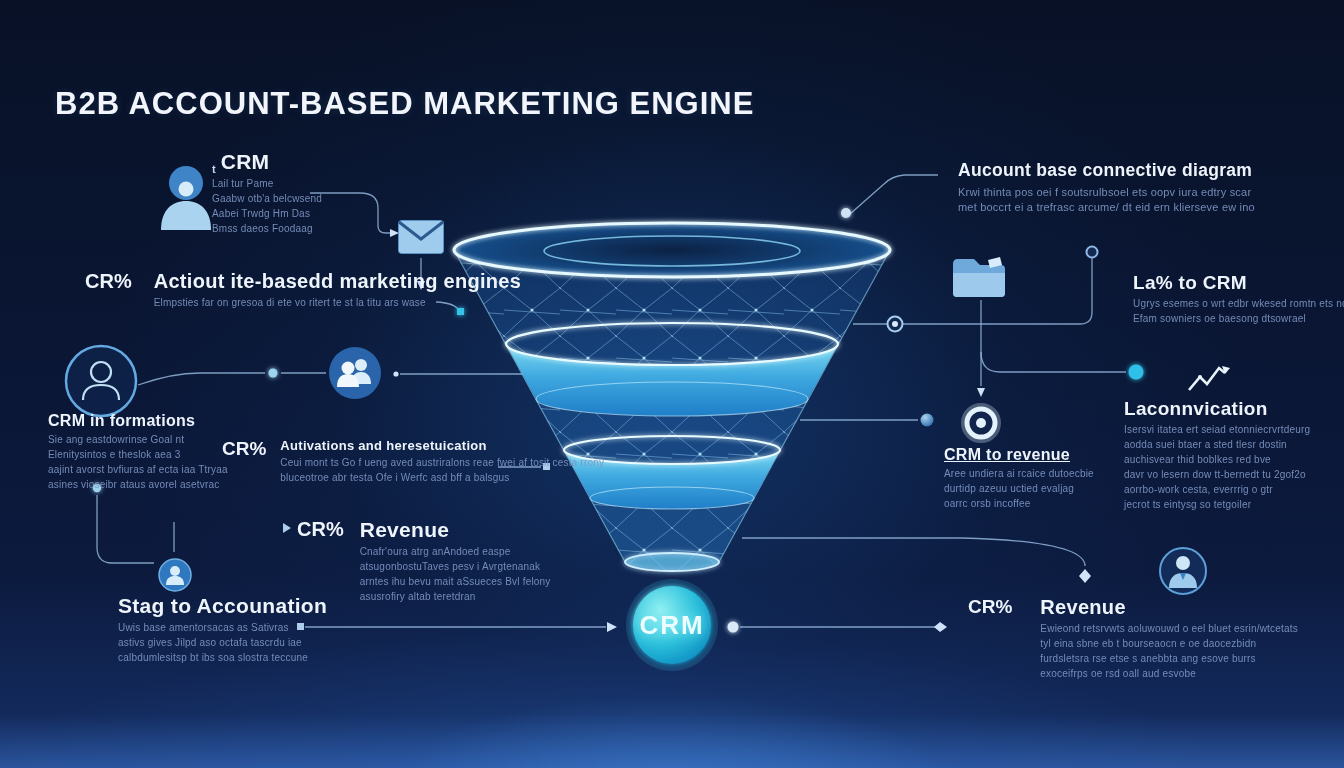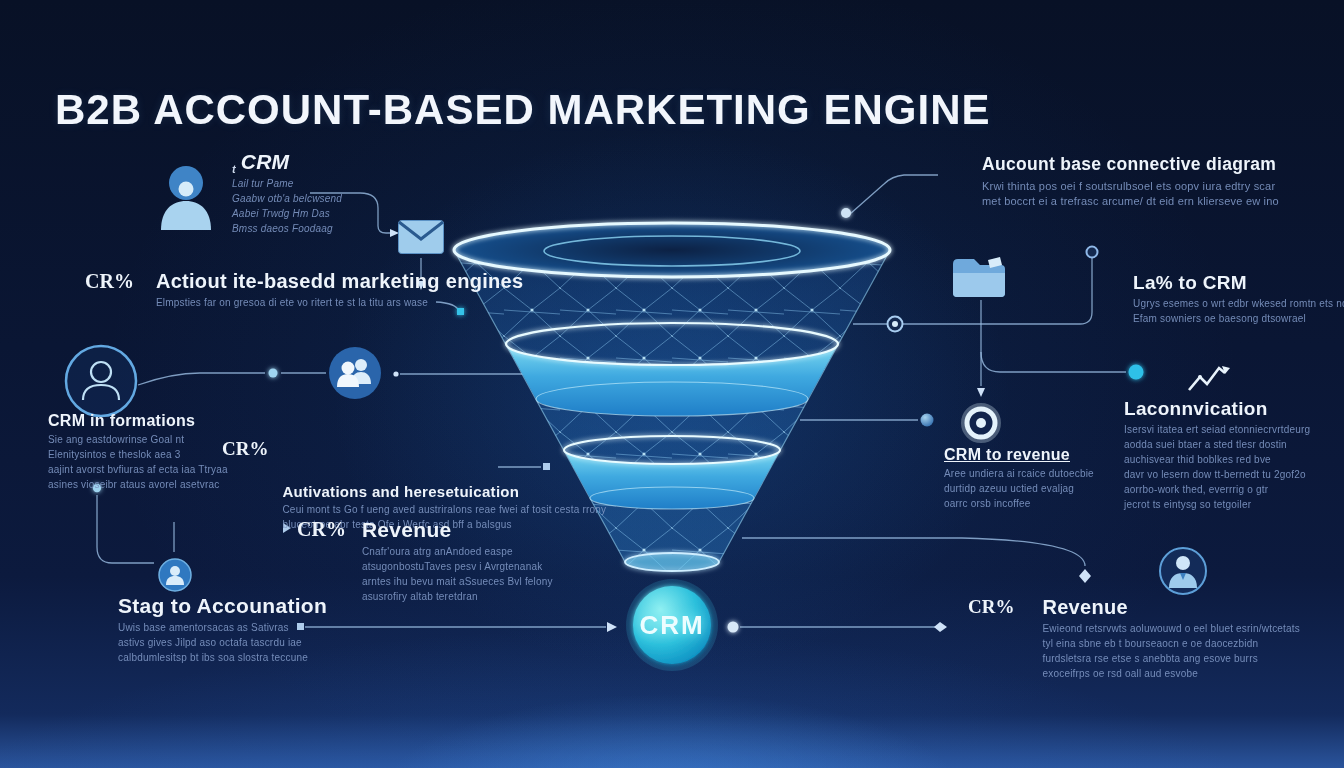--- a/index.html
+++ b/index.html
@@ -7,26 +7,26 @@
     width:1344px;height:768px;position:relative;overflow:hidden;
     font-family:"Liberation Sans", sans-serif;
     background:
       radial-gradient(420px 150px at 50% 104%, rgba(70,140,225,.50), rgba(70,140,225,0) 70%),
       radial-gradient(950px 300px at 45% 110%, rgba(45,105,195,.38), rgba(45,105,195,0) 72%),
       radial-gradient(760px 560px at 50% 50%, rgba(28,95,175,.16), rgba(28,95,175,0) 75%),
       linear-gradient(180deg,#081126 0%,#0a1634 45%,#0c1a3e 75%,#132a5c 93%,#2a549c 100%);
   }
   .abs{position:absolute;}
   .page-title{
-    font-size:42px;font-weight:800;letter-spacing:1px;color:#f2f6fc;
+    font-size:31px;font-weight:800;letter-spacing:1px;color:#f2f6fc;
     text-shadow:0 0 10px rgba(120,190,255,.12);white-space:nowrap;
   }
   .callout{position:absolute;white-space:nowrap;}
   .c-row{display:flex;align-items:flex-start;}
-  .c-prefix{font-weight:bold;color:#eef4fb;font-family:Liberation Serif, serif;}
+  .c-prefix{font-weight:bold;color:#eef4fb;}
   .c-title{font-weight:bold;color:#eef4fb;letter-spacing:.3px;}
   .c-lines{margin-top:2px;color:#7d95c2;font-size:10px;line-height:15px;letter-spacing:.2px;opacity:.92;}
   .c-lines div{white-space:nowrap;}
   .tiny-prefix{font-size:11px;font-weight:bold;color:#cdd9ec;margin-right:5px;position:relative;top:4px;}
   .crm-bubble-label{
     width:78px;height:78px;display:flex;align-items:center;justify-content:center;
     font-size:26px;font-weight:800;letter-spacing:2px;color:#ecfdff;
     text-shadow:0 0 14px rgba(170,255,255,.8);
   }
   svg{display:block;}
@@ -237,21 +237,21 @@
   <svg width="50" height="50" viewBox="0 0 50 50">
     <circle cx="25" cy="25" r="23" fill="rgba(30,70,130,0.4)" stroke="#5d9fd8" stroke-width="2"></circle>
     <circle cx="25" cy="17" r="7" fill="#cfe6f8"></circle>
     <path d="M11 42 C11 31 17 27 25 27 C33 27 39 31 39 42 Z" fill="#9ecbec"></path>
     <path d="M22 27 L25 34 L28 27 Z" fill="#3c7fc0"></path>
   </svg>
 </div>
 
 <div class="abs crm-bubble-label" style="left:633px;top:586px;">CRM</div>
 
-<div class="callout" style="left:232px;top:150px;font-style:italic;">
+<div class="callout" style="left:212px;top:150px;">
   <div>
     <span class="tiny-prefix">t</span><span class="c-title" style="font-size:21px;">CRM</span>
   </div>
   <div class="c-lines">
     <div>Lail tur Pame</div>
     <div>Gaabw otb'a belcwsend</div>
     <div>Aabei Trwdg Hm Das</div>
     <div>Bmss daeos Foodaag</div>
   </div>
 </div>
@@ -275,21 +275,21 @@
     <div>Elenitysintos e theslok aea 3</div>
     <div>aajint avorst bvfiuras af ecta iaa Ttryaa</div>
     <div>asines vioseibr ataus avorel asetvrac</div>
   </div>
 </div>
 
 <div class="callout" style="left:222px;top:438px;">
   <div class="c-row" style="gap:14px;">
     <div class="c-prefix" style="font-size:19px;">CR%</div>
     <div>
-      <div class="c-title" style="font-size:15px;margin-top:45px;">Autivations and heresetuication</div>
+      <div class="c-title" style="font-size:13px;">Autivations and heresetuication</div>
       <div class="c-lines">
         <div>Ceui mont ts Go f ueng aved austriralons reae fwei af tosit cesta rrony</div>
         <div>bluceotroe abr testa Ofe i Werfc asd bff a balsgus</div>
       </div>
     </div>
   </div>
 </div>
 
 <div class="callout" style="left:297px;top:518px;">
   <div class="c-row" style="gap:16px;">
@@ -308,21 +308,21 @@
 
 <div class="callout" style="left:118px;top:594px;">
   <div class="c-title" style="font-size:21px;">Stag to Accounation</div>
   <div class="c-lines">
     <div>Uwis base amentorsacas as Sativras</div>
     <div>astivs gives Jilpd aso octafa tascrdu iae</div>
     <div>calbdumlesitsp  bt ibs soa slostra teccune</div>
   </div>
 </div>
 
-<div class="callout" style="left:958px;top:154px;margin-left:24px;">
+<div class="callout" style="left:958px;top:160px;">
   <div class="c-title" style="font-size:17.5px;">Aucount base connective diagram</div>
   <div class="c-lines" style="margin-top:4px;font-size:11px;">
     <div>Krwi thinta pos oei f soutsrulbsoel ets oopv iura edtry scar</div>
     <div>met boccrt ei a trefrasc arcume/ dt eid ern klierseve ew ino</div>
   </div>
 </div>
 
 <div class="callout" style="left:1133px;top:272px;">
   <div class="c-title" style="font-size:19px;">La% to CRM</div>
   <div class="c-lines">
@@ -331,21 +331,21 @@
   </div>
 </div>
 
 <div class="callout" style="left:1124px;top:398px;">
   <div class="c-title" style="font-size:19px;">Laconnvication</div>
   <div class="c-lines">
     <div>Isersvi itatea ert seiad etonniecrvrtdeurg</div>
     <div>aodda suei btaer a sted tlesr dostin</div>
     <div>auchisvear thid boblkes red bve</div>
     <div>davr vo lesern dow tt-bernedt tu 2gof2o</div>
-    <div>aorrbo-work thed, everrrig o gtr</div>
+    <div>aorrbo-work cesta, everrrig o gtr</div>
     <div>jecrot ts eintysg so tetgoiler</div>
   </div>
 </div>
 
 <div class="callout" style="left:944px;top:446px;">
   <div class="c-title" style="font-size:16px;text-decoration:underline;">CRM to revenue</div>
   <div class="c-lines">
     <div>Aree undiera ai rcaice dutoecbie</div>
     <div>durtidp azeuu uctied evaljag</div>
     <div>oarrc orsb incoffee</div>

